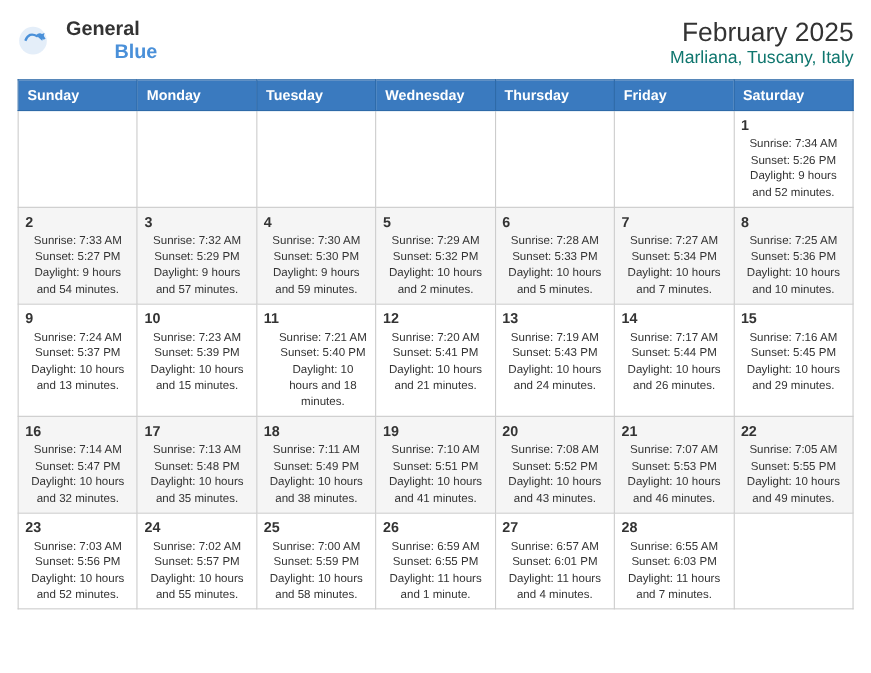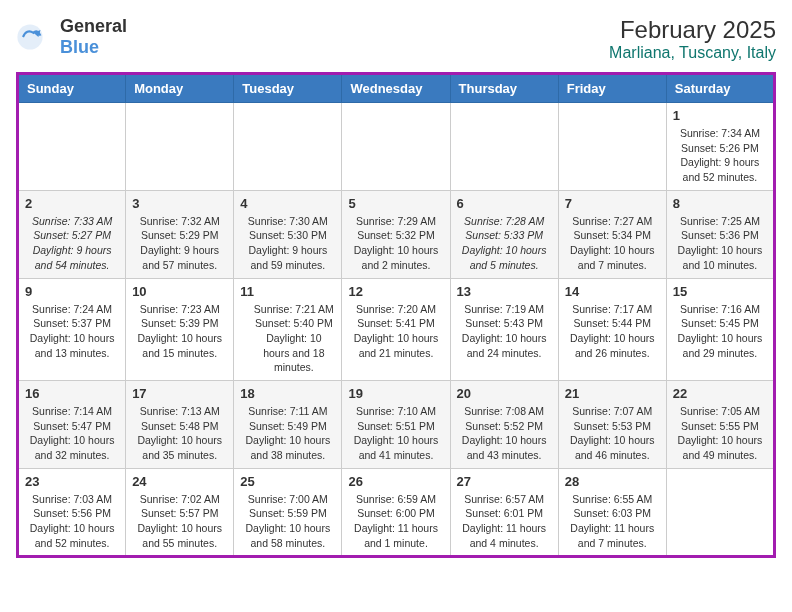--- a/index.html
+++ b/index.html
@@ -23,41 +23,42 @@
     }
     .logo-text-general {
       font-size: 18px;
       font-weight: bold;
       color: #333;
     }
     .logo-text-blue {
       font-size: 18px;
       font-weight: bold;
       color: #4a90d9;
+      margin-left: 44px;
     }
     .logo-icon {
       width: 28px;
       height: 28px;
     }
     .title-area {
       text-align: right;
     }
     .month-title {
       font-size: 24px;
       font-weight: normal;
       color: #333;
     }
     .location-title {
       font-size: 16px;
       color: #0f766e;
     }
     .calendar {
       width: 100%;
       border-collapse: collapse;
-      border: 3px solid #a21caf;
+      border: 1px solid #a21caf;
     }
     .calendar th {
       background-color: #3a7abf;
       color: #fff;
       font-size: 13px;
       font-weight: bold;
       padding: 6px 8px;
       text-align: left;
       border: 1px solid #2e6aa8;
     }
@@ -134,21 +135,21 @@
         <td>
           <span class="day-number">1</span>
           <div class="day-info" style="white-space: pre-line;">Sunrise: 7:34 AM
 Sunset: 5:26 PM
 Daylight: 9 hours and 52 minutes.</div>
         </td>
       </tr>
       <tr>
         <td>
           <span class="day-number">2</span>
-          <div class="day-info" style="white-space: pre-line; font-style: italic;">Sunrise: 7:33 AM
+          <div class="day-info" style="white-space: pre-line;">Sunrise: 7:33 AM
 Sunset: 5:27 PM
 Daylight: 9 hours and 54 minutes.</div>
         </td>
         <td>
           <span class="day-number">3</span>
           <div class="day-info" style="white-space: pre-line;">Sunrise: 7:32 AM
 Sunset: 5:29 PM
 Daylight: 9 hours and 57 minutes.</div>
         </td>
         <td>
@@ -158,21 +159,21 @@
 Daylight: 9 hours and 59 minutes.</div>
         </td>
         <td>
           <span class="day-number">5</span>
           <div class="day-info" style="white-space: pre-line;">Sunrise: 7:29 AM
 Sunset: 5:32 PM
 Daylight: 10 hours and 2 minutes.</div>
         </td>
         <td>
           <span class="day-number">6</span>
-          <div class="day-info" style="white-space: pre-line; font-style: italic;">Sunrise: 7:28 AM
+          <div class="day-info" style="white-space: pre-line;">Sunrise: 7:28 AM
 Sunset: 5:33 PM
 Daylight: 10 hours and 5 minutes.</div>
         </td>
         <td>
           <span class="day-number">7</span>
           <div class="day-info" style="white-space: pre-line;">Sunrise: 7:27 AM
 Sunset: 5:34 PM
 Daylight: 10 hours and 7 minutes.</div>
         </td>
         <td>
@@ -285,21 +286,21 @@
         </td>
         <td>
           <span class="day-number">25</span>
           <div class="day-info" style="white-space: pre-line;">Sunrise: 7:00 AM
 Sunset: 5:59 PM
 Daylight: 10 hours and 58 minutes.</div>
         </td>
         <td>
           <span class="day-number">26</span>
           <div class="day-info" style="white-space: pre-line;">Sunrise: 6:59 AM
-Sunset: 6:00 PM
+Sunset: 6:55 PM
 Daylight: 11 hours and 1 minute.</div>
         </td>
         <td>
           <span class="day-number">27</span>
           <div class="day-info" style="white-space: pre-line;">Sunrise: 6:57 AM
 Sunset: 6:01 PM
 Daylight: 11 hours and 4 minutes.</div>
         </td>
         <td>
           <span class="day-number">28</span>

